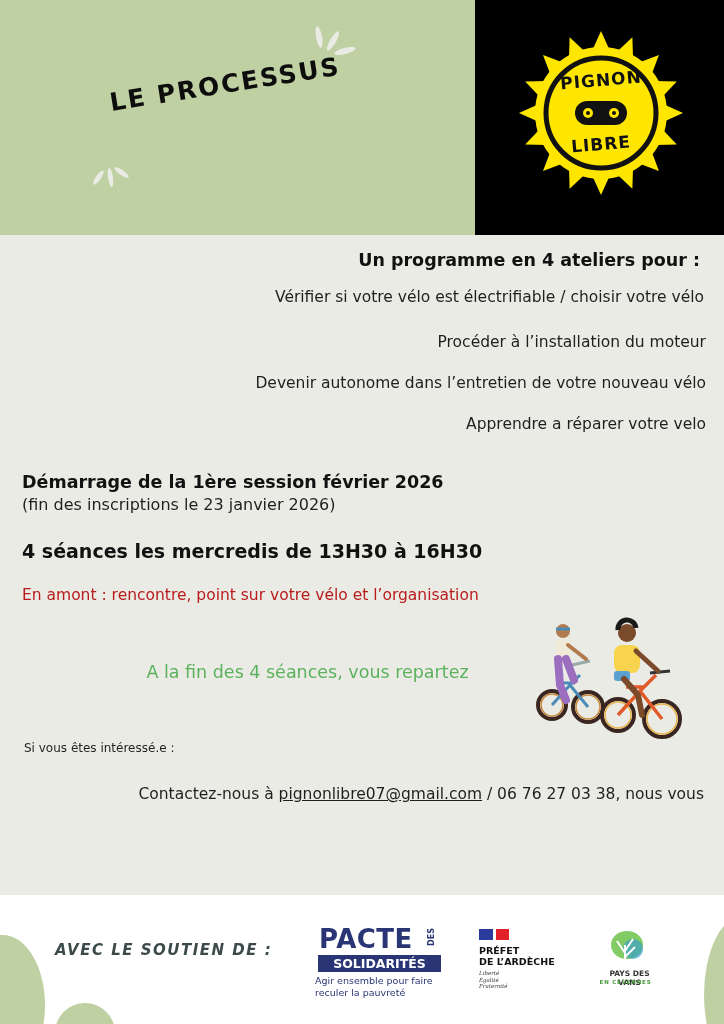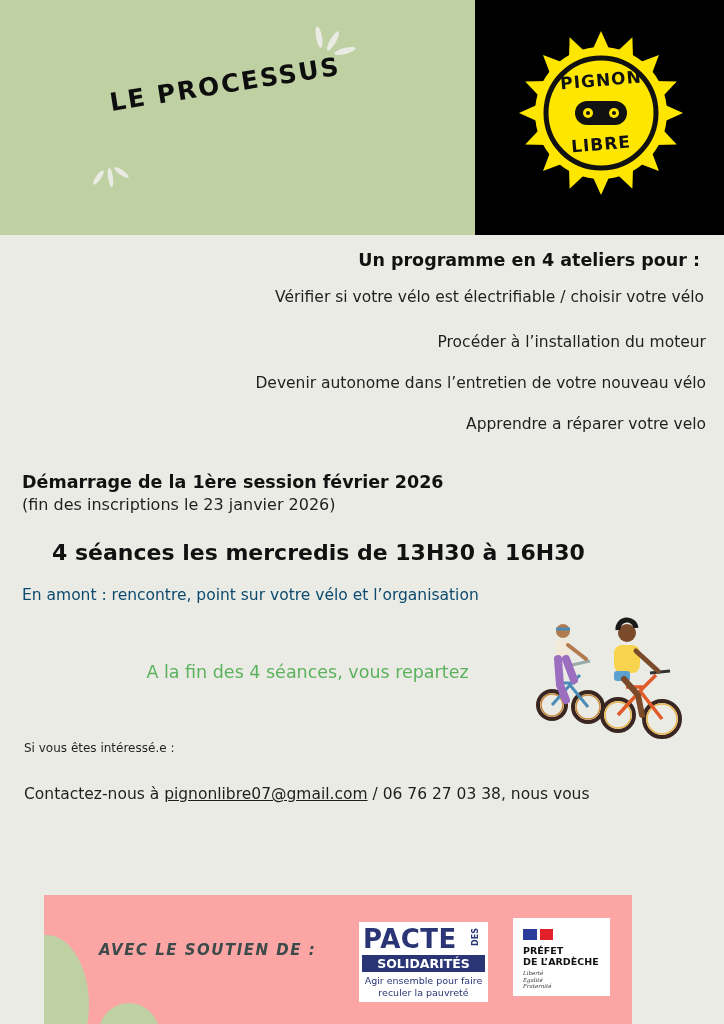--- a/index.html
+++ b/index.html
@@ -16,41 +16,41 @@
   .leaf { position: absolute; background: #ebebe6; border-radius: 50%; }
 
   .logo { position: absolute; left: 516px; top: 18px; width: 170px; height: 190px; }
   .logo-text { position: absolute; left: 0; width: 170px; text-align: center; font-weight: bold; font-size: 17px; color: #111; letter-spacing: 1px; }
 
   .program-title { position: absolute; right: 24px; top: 250px; font-weight: bold; font-size: 17.5px; color: #111; }
   .program-item { position: absolute; right: 18px; font-size: 15.5px; color: #1f1f1f; white-space: nowrap; }
 
   .session-title { position: absolute; left: 22px; top: 472px; font-weight: bold; font-size: 17.5px; color: #111; }
   .session-sub { position: absolute; left: 22px; top: 495px; font-size: 16px; color: #1f1f1f; }
-  .seances { position: absolute; left: 22px; top: 540px; font-weight: bold; font-size: 22px; color: #111; margin-left: 30px; }
-  .amont { position: absolute; left: 22px; top: 586px; font-size: 15.5px; color: #0c4a6e; text-align: center; }
+  .seances { position: absolute; left: 22px; top: 540px; font-weight: bold; font-size: 19px; color: #111; }
+  .amont { position: absolute; left: 22px; top: 586px; font-size: 15.5px; color: #b91c1c; text-align: center; }
 
   .fin { position: absolute; left: 100px; top: 660px; width: 415px; text-align: center; font-size: 17.5px; line-height: 24px; color: #5bb25c; }
 
   .bikes { position: absolute; left: 530px; top: 615px; width: 160px; height: 130px; }
 
   .interest { position: absolute; left: 24px; top: 741px; font-size: 12px; color: #1f1f1f; }
-  .contact { position: absolute; left: 24px; top: 784px; width: 680px; font-size: 15.5px; line-height: 20px; color: #1f1f1f; }
+  .contact { position: absolute; left: 24px; top: 784px; width: 680px; font-size: 15.5px; line-height: 20px; color: #1f1f1f; text-align: right; }
   .contact a { color: #1f1f1f; text-decoration: underline; }
 
-  .footer { position: absolute; left: 0; top: 895px; width: 588px; height: 129px; background: #fca5a5; overflow: hidden; margin-left: 44px; }
+  .footer { position: absolute; left: 0; top: 895px; width: 724px; height: 129px; background: #ffffff; overflow: hidden; }
   .blob { position: absolute; background: #bfd0a3; border-radius: 50%; }
   .support { position: absolute; left: 55px; top: 46px; font-weight: bold; font-size: 15px; letter-spacing: 1.5px; color: #3c4a4a; font-style: italic; }
 
   .sponsor { position: absolute; background: #fff; }
   .pacte { left: 315px; top: 27px; width: 129px; height: 80px; }
   .pacte-big { position: absolute; left: 4px; top: 2px; font-weight: bold; font-size: 26px; color: #2a3575; letter-spacing: 0.5px; }
   .pacte-des { position: absolute; left: 112px; top: 6px; font-size: 8px; font-weight: bold; color: #2a3575; writing-mode: vertical-rl; transform: rotate(180deg); }
   .pacte-band { position: absolute; left: 3px; top: 33px; width: 123px; height: 17px; background: #2a3575; color: #fff; font-weight: bold; font-size: 12.5px; text-align: center; line-height: 17px; }
-  .pacte-tag { position: absolute; left: 0; top: 53px; width: 129px; text-align: center; font-size: 9.5px; line-height: 12px; color: #2a3575; }
+  .pacte-tag { position: absolute; left: 0; top: 53px; width: 129px; font-size: 9.5px; line-height: 12px; color: #2a3575; }
 
   .prefet { left: 469px; top: 23px; width: 97px; height: 78px; }
   .flag { position: absolute; left: 10px; top: 11px; width: 30px; height: 11px; }
   .flag span { position: absolute; top: 0; height: 11px; }
   .prefet-name { position: absolute; left: 10px; top: 27px; font-weight: bold; font-size: 9.5px; line-height: 11px; color: #111; }
   .prefet-motto { position: absolute; left: 10px; top: 52px; font-family: "DejaVu Serif", serif; font-style: italic; font-size: 5.5px; line-height: 6.5px; color: #333; }
 
   .pdv { left: 594px; top: 25px; width: 63px; height: 78px; }
   .pdv-tree { position: absolute; left: 11px; top: 7px; width: 40px; height: 40px; }
   .pdv-name { position: absolute; left: 0; top: 49px; width: 63px; text-align: center; font-weight: bold; font-size: 7.5px; color: #333; padding-left: 8px; }

